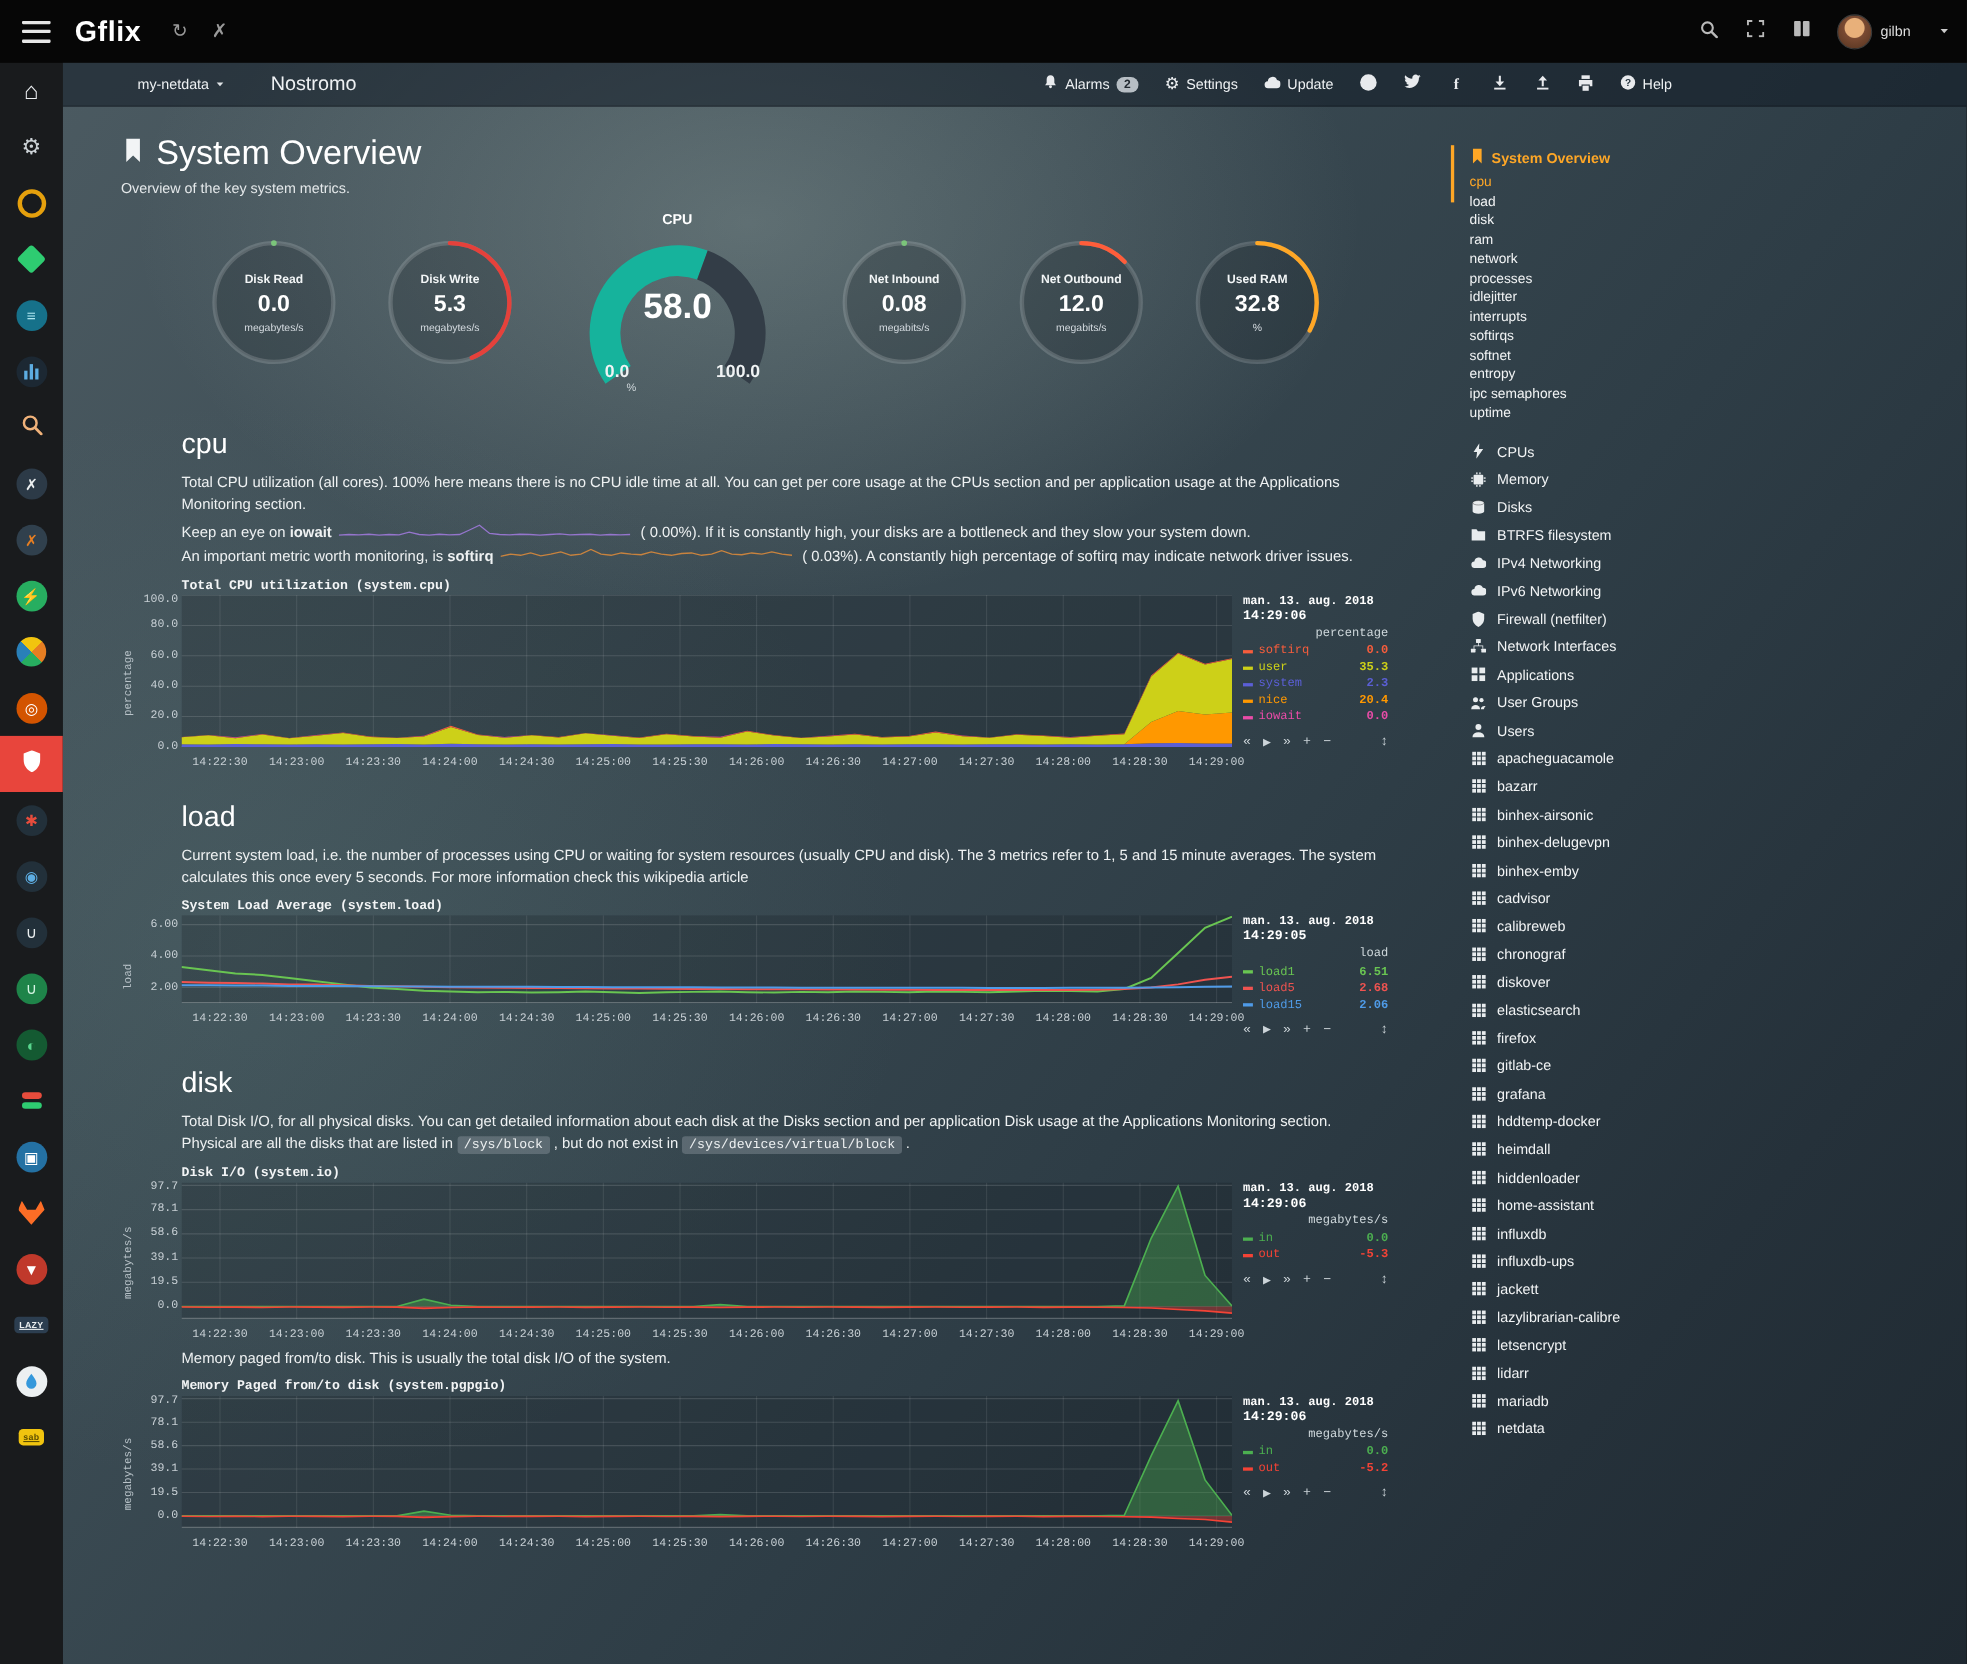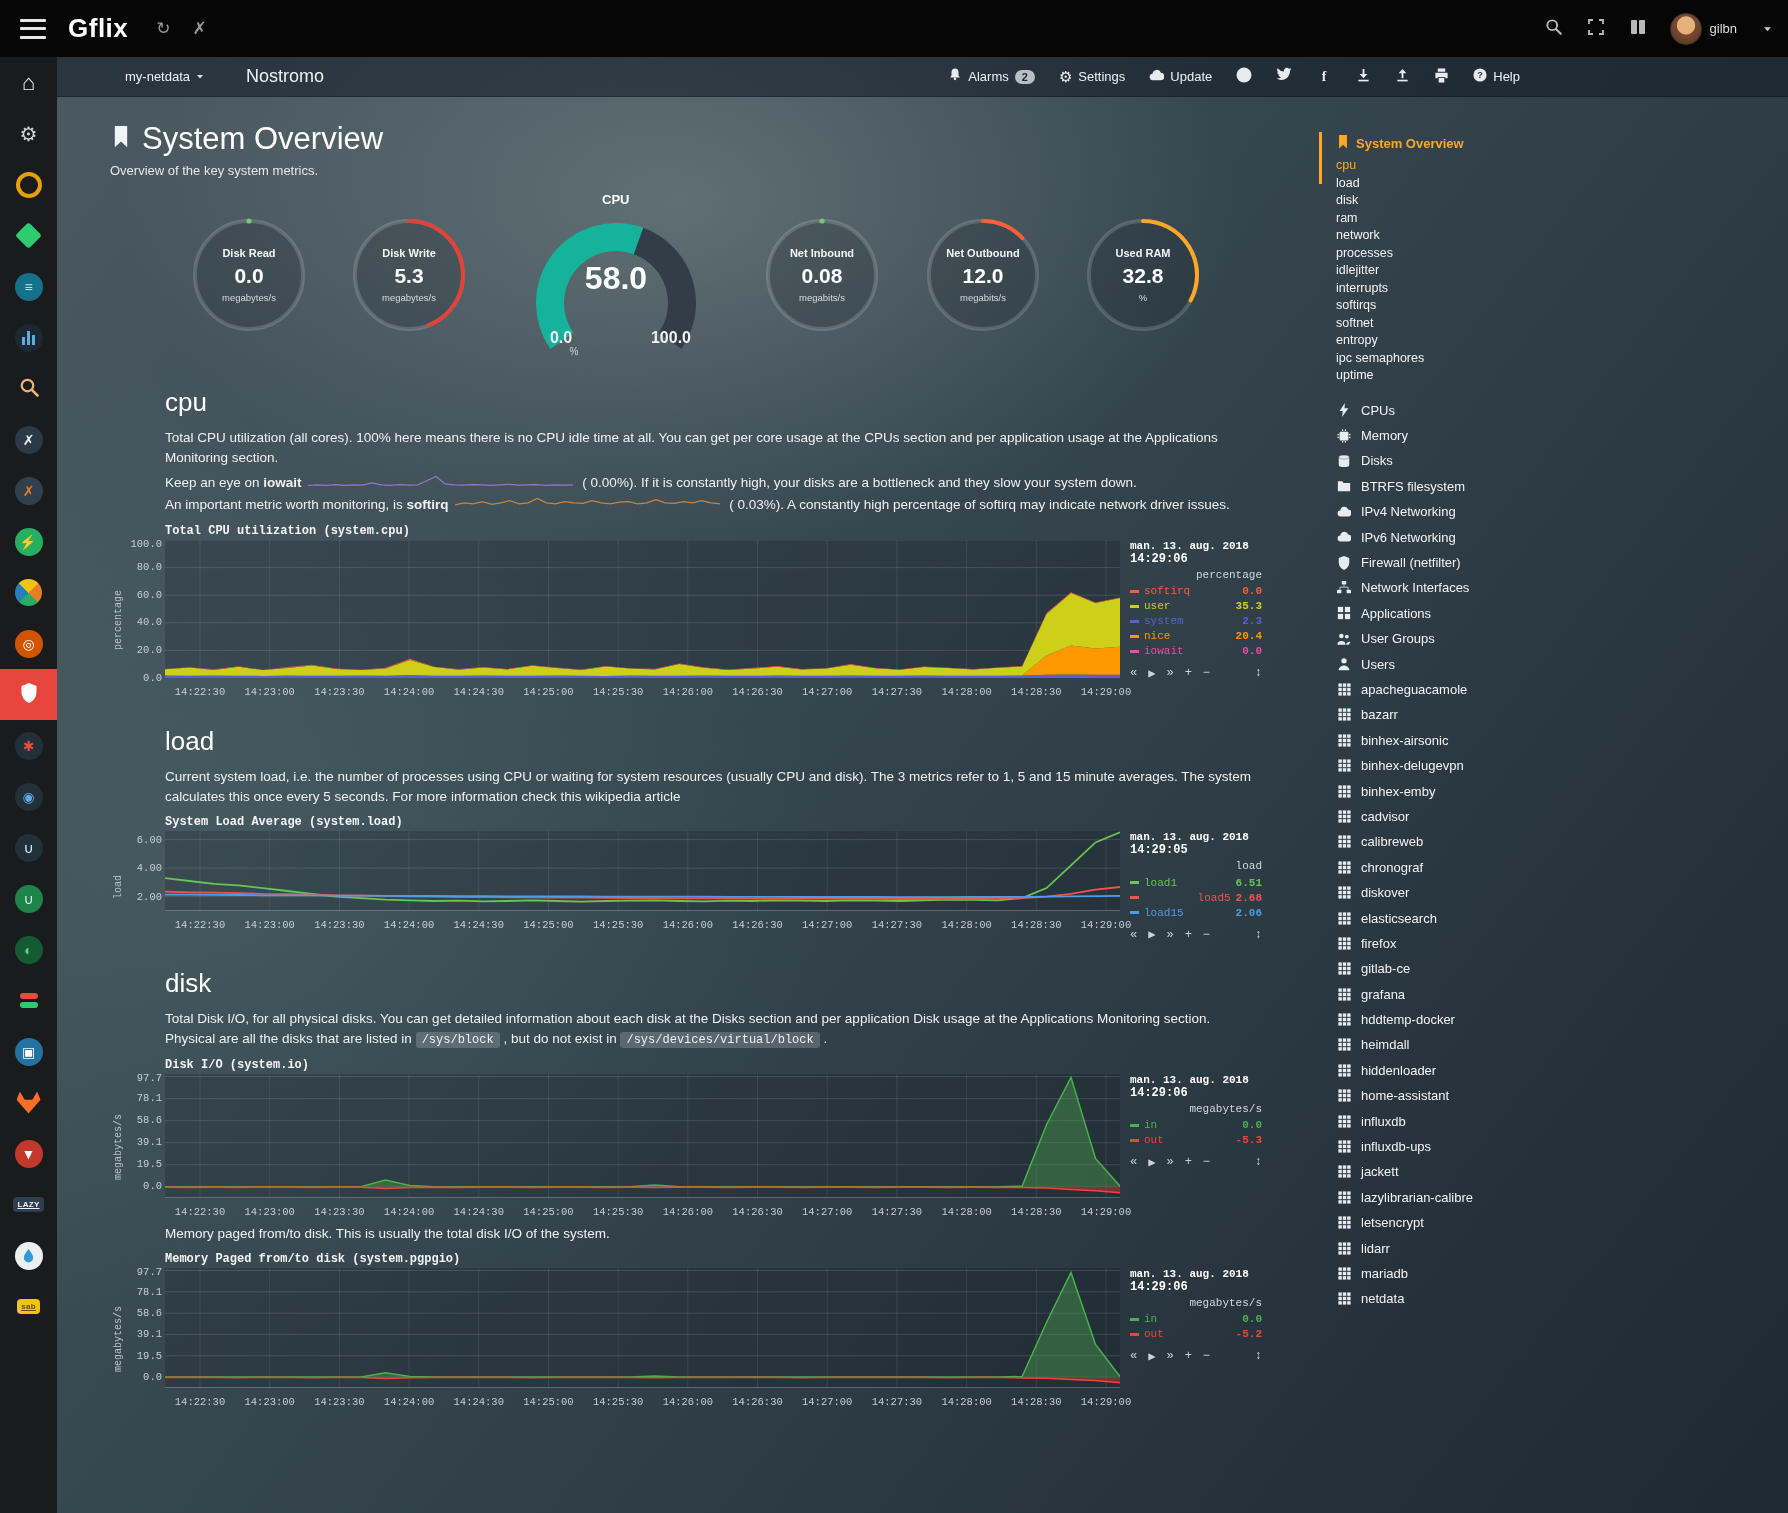--- a/index.html
+++ b/index.html
@@ -520,21 +520,21 @@
                 <div class="cd">man. 13. aug. 2018</div>
                 <div class="ct">14:29:05</div>
                 <div class="cu">load</div>
                 <div class="crow">
                   <span class="sw" style="background: rgb(105, 197, 82);"></span>
                   <span class="nm" style="color: rgb(105, 197, 82);">load1</span>
                   <span class="vl" style="color: rgb(105, 197, 82);">6.51</span>
                 </div>
                 <div class="crow">
                   <span class="sw" style="background: rgb(239, 83, 80);"></span>
-                  <span class="nm" style="color: rgb(239, 83, 80); text-align: right;">load5</span>
+                  <span class="nm" style="color: rgb(239, 83, 80);">load5</span>
                   <span class="vl" style="color: rgb(239, 83, 80);">2.68</span>
                 </div>
                 <div class="crow">
                   <span class="sw" style="background: rgb(79, 155, 232);"></span>
                   <span class="nm" style="color: rgb(79, 155, 232);">load15</span>
                   <span class="vl" style="color: rgb(79, 155, 232);">2.06</span>
                 </div>
                 <div class="cctrl">
                   <span>«</span>
                   <span>▶</span>

